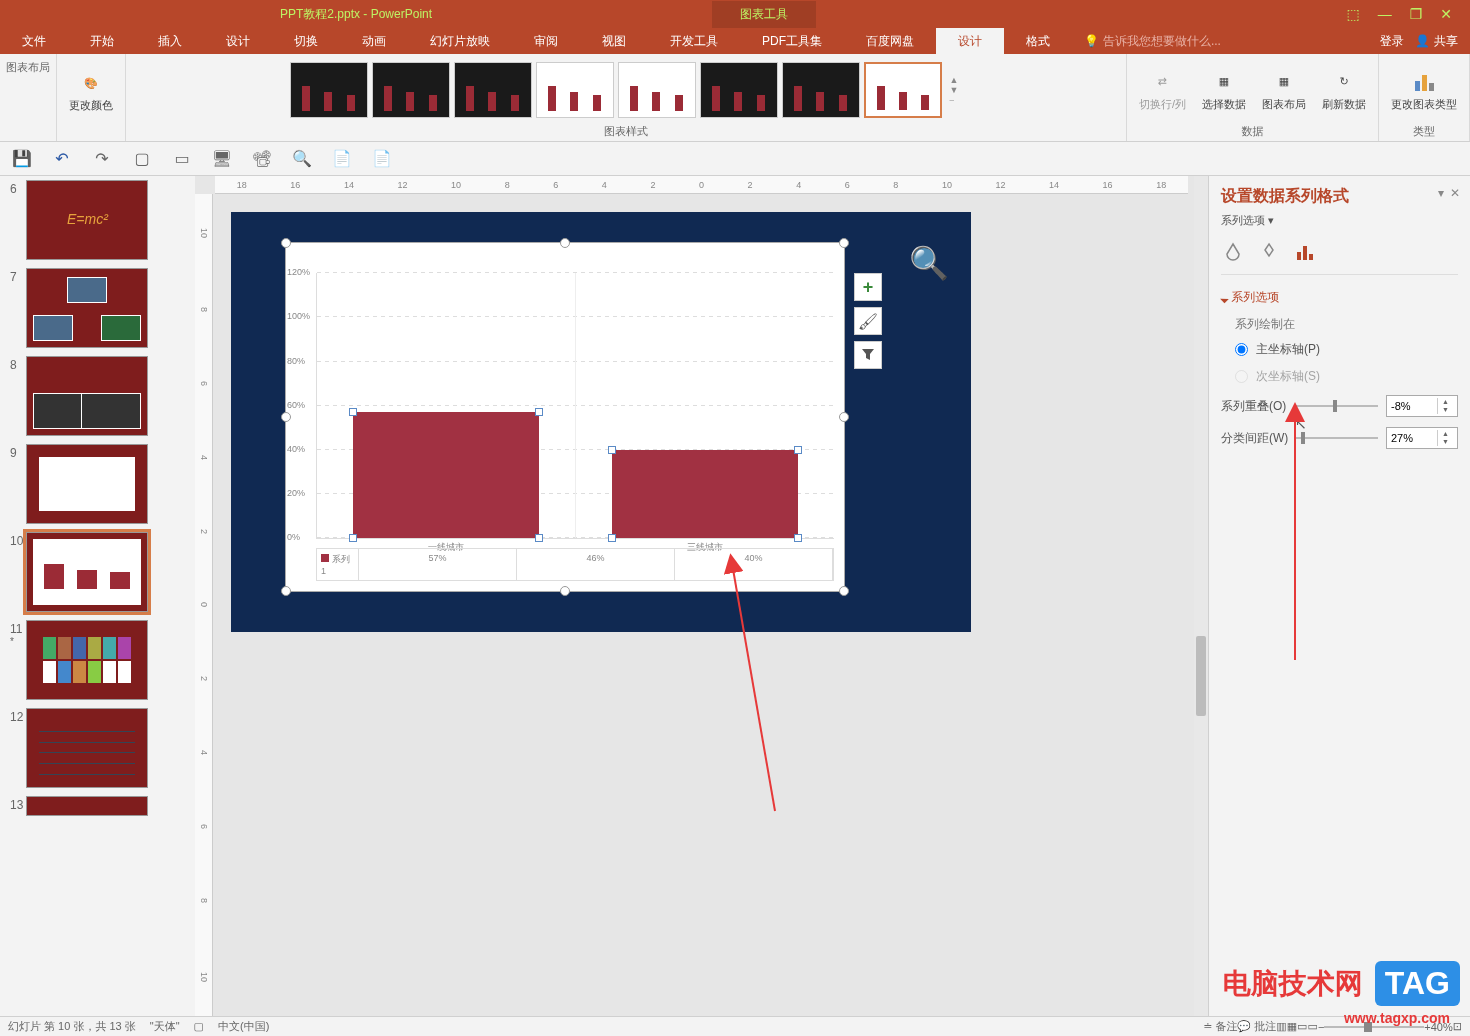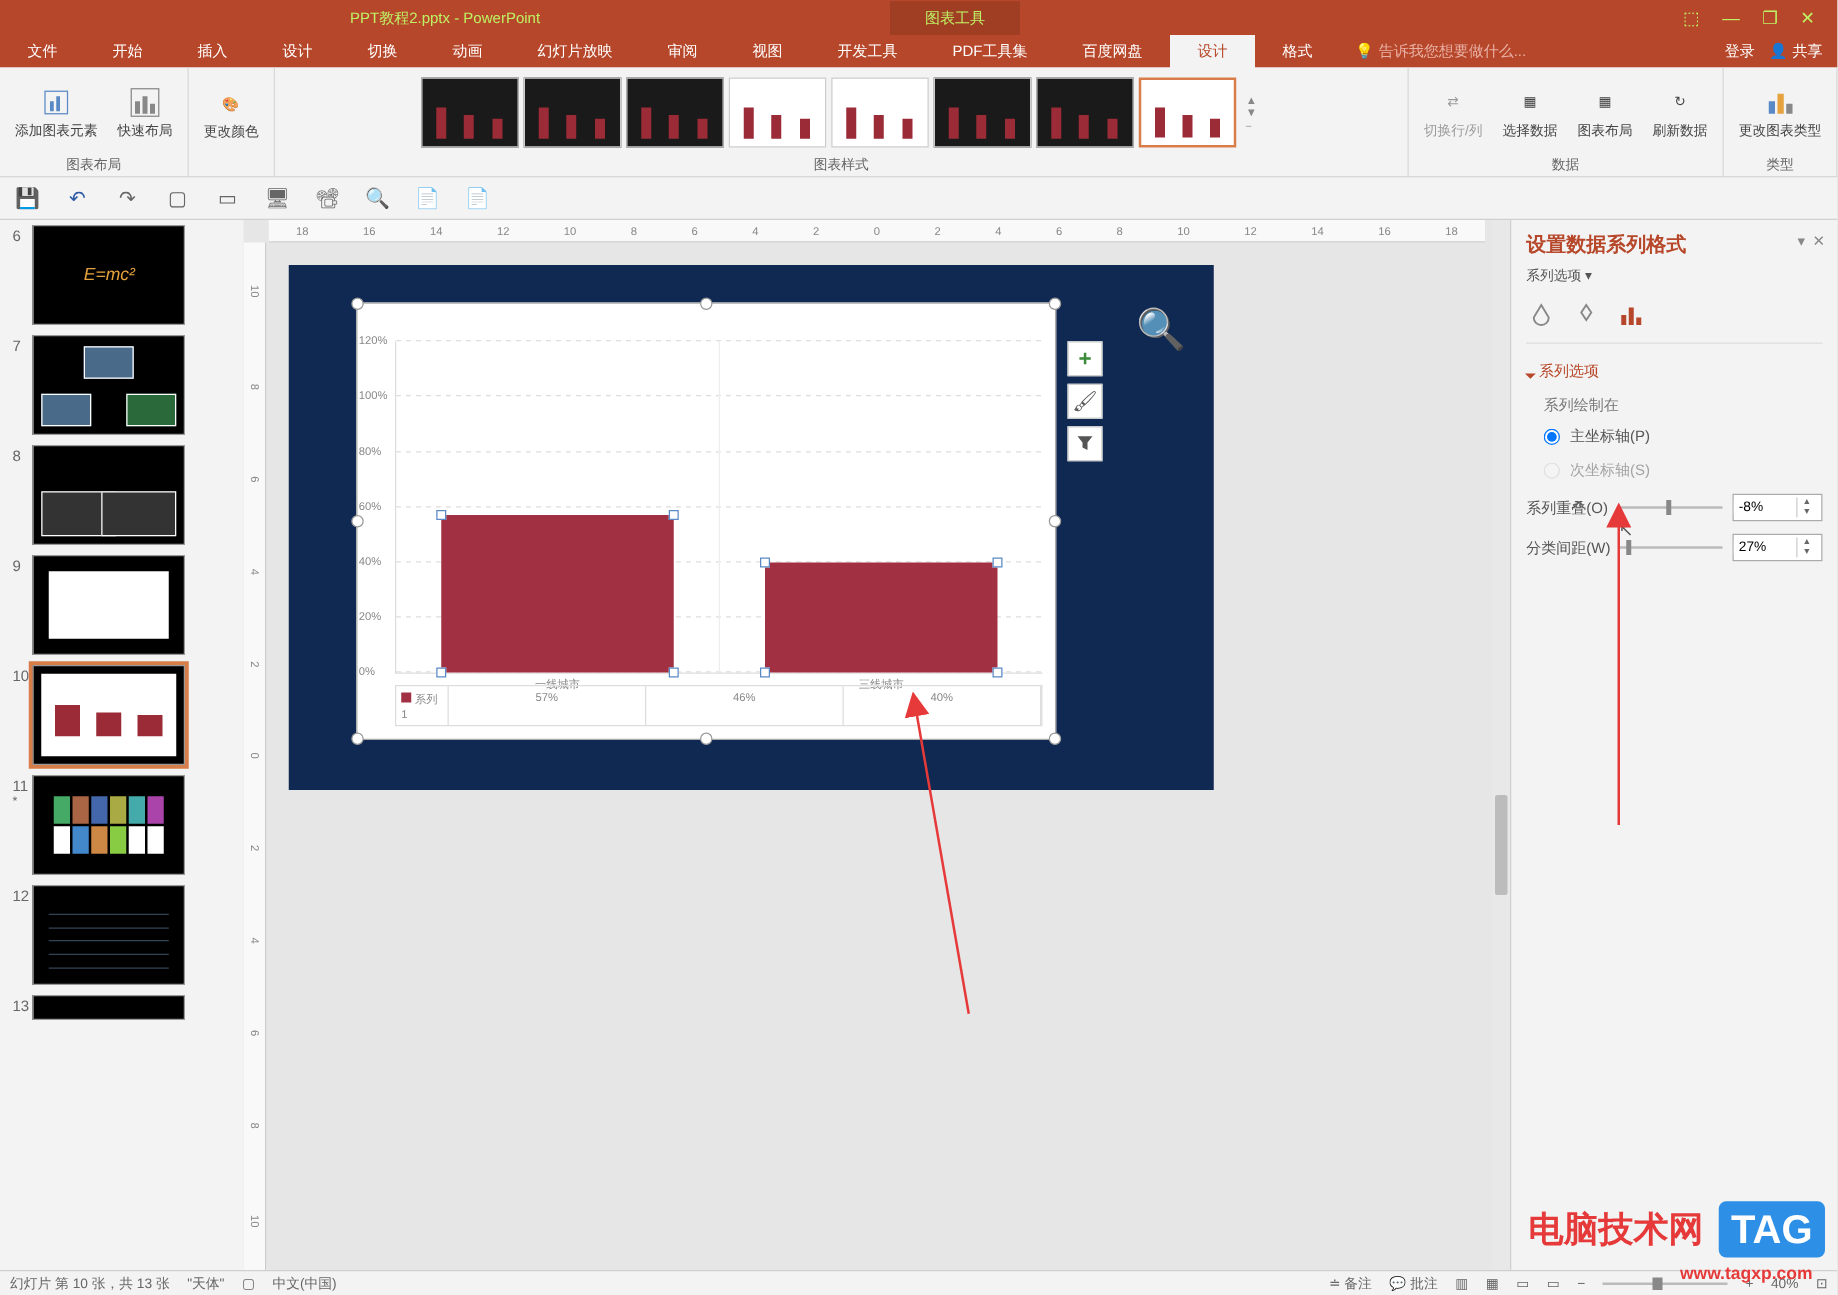--- a/index.html
+++ b/index.html
@@ -37,21 +37,21 @@
 .qat-btn { width: 20px; height: 20px; display: flex; align-items: center; justify-content: center; color: #666; cursor: pointer; }
 
 
 .main { display: flex; height: 840px; }
 
 
 .slide-panel { width: 195px; background: #f3f3f3; overflow-y: auto; padding: 4px 4px 4px 10px; }
 .slide-item { display: flex; margin-bottom: 8px; }
 .slide-num { width: 16px; font-size: 12px; color: #666; padding-top: 2px; }
 .slide-star { font-size: 10px; color: #666; }
-.slide-thumb { width: 122px; height: 80px; background: #000000; border: 1px solid #999; position: relative; overflow: hidden; }
+.slide-thumb { width: 122px; height: 80px; background: #7f1d1d; border: 1px solid #999; position: relative; overflow: hidden; }
 .slide-thumb.selected { outline: 3px solid #d67d49; }
 .thumb-chart { position: absolute; inset: 6px; background: #fff; display: flex; align-items: flex-end; justify-content: space-around; padding: 8px 4px 16px; }
 .thumb-chart .tb { width: 20px; background: #9b2b36; }
 .thumb-img { position: absolute; background: #4a6a8a; border: 1px solid #fff; }
 .thumb-table { position: absolute; inset: 12px; display: grid; grid-template-rows: repeat(5,1fr); }
 .thumb-table div { border-bottom: 1px solid #345; }
 
 
 .editor { flex: 1; background: #e6e6e6; position: relative; overflow: hidden; }
 .ruler-h { position: absolute; top: 0; left: 20px; right: 20px; height: 18px; background: #f9f9f9; border-bottom: 1px solid #ccc; font-size: 9px; color: #888; display: flex; align-items: center; justify-content: space-around; }
@@ -94,21 +94,21 @@
 .spin-box { width: 72px; height: 22px; border: 1px solid #aaa; background: #fff; display: flex; align-items: center; }
 .spin-box input { border: none; width: 50px; padding: 0 4px; font-size: 11px; outline: none; }
 .spin-arrows { width: 16px; display: flex; flex-direction: column; font-size: 7px; color: #666; line-height: 8px; text-align: center; border-left: 1px solid #ccc; }
 
 
 .red-arrow { position: absolute; pointer-events: none; }
 .red-arrow svg { overflow: visible; }
 
 
 .statusbar { position: absolute; bottom: 0; left: 0; right: 0; height: 20px; background: #f3f3f3; border-top: 1px solid #d0d0d0; display: flex; align-items: center; font-size: 11px; color: #666; padding: 0 8px; gap: 14px; }
-.statusbar .right { margin-left: auto; display: flex; align-items: center; gap: 14px; }
+.statusbar .right { margin-left: auto; display: flex; align-items: center; }
 .zoom-slider { width: 100px; height: 2px; background: #bbb; position: relative; }
 .zoom-slider .zt { position: absolute; top: -4px; left: 40%; width: 8px; height: 10px; background: #888; }
 
 
 .watermark { position: absolute; bottom: 30px; right: 10px; display: flex; align-items: center; gap: 12px; }
 .wm-text { color: #e63939; font-size: 28px; font-weight: bold; }
 .wm-tag { background: #2d8fe6; color: #fff; font-size: 32px; font-weight: bold; padding: 4px 10px; border-radius: 6px; }
 .wm-url { position: absolute; bottom: 10px; right: 20px; color: #e63939; font-size: 14px; font-weight: bold; }
 
 .scrollbar-v { position: absolute; right: 0; top: 0; bottom: 0; width: 14px; background: #e8e8e8; }
@@ -150,43 +150,20 @@
     <span>告诉我您想要做什么...</span>
   </span>
   <div class="right">
     <span>登录</span>
     <span>👤 <span>共享</span></span>
   </div>
 </div>
 
 <div class="ribbon">
   <div class="ribbon-group">
-    <div class="content">
-      <div class="rbtn">
-        <div class="ricon">
-            <svg width="26" height="26">
-              <rect x="4" y="4" width="18" height="18" fill="none" stroke="#5a8ac6"></rect>
-              <rect x="8" y="12" width="3" height="8" fill="#5a8ac6"></rect>
-              <rect x="13" y="8" width="3" height="12" fill="#5a8ac6"></rect>
-            </svg>
-          </div>
-        <span>添加图表元素</span>
-      </div>
-      <div class="rbtn">
-        <div class="ricon">
-            <svg width="26" height="26">
-              <rect x="2" y="2" width="22" height="22" fill="none" stroke="#888"></rect>
-              <rect x="5" y="12" width="4" height="10" fill="#888"></rect>
-              <rect x="11" y="8" width="4" height="14" fill="#888"></rect>
-              <rect x="17" y="14" width="4" height="8" fill="#888"></rect>
-            </svg>
-          </div>
-        <span>快速布局</span>
-      </div>
-    </div>
     <div class="label">图表布局</div>
   </div>
   <div class="ribbon-group">
     <div class="content">
       <div class="rbtn">
         <div class="ricon">🎨</div>
         <span>更改颜色</span>
       </div>
     </div>
     <div class="label">&nbsp;</div>

